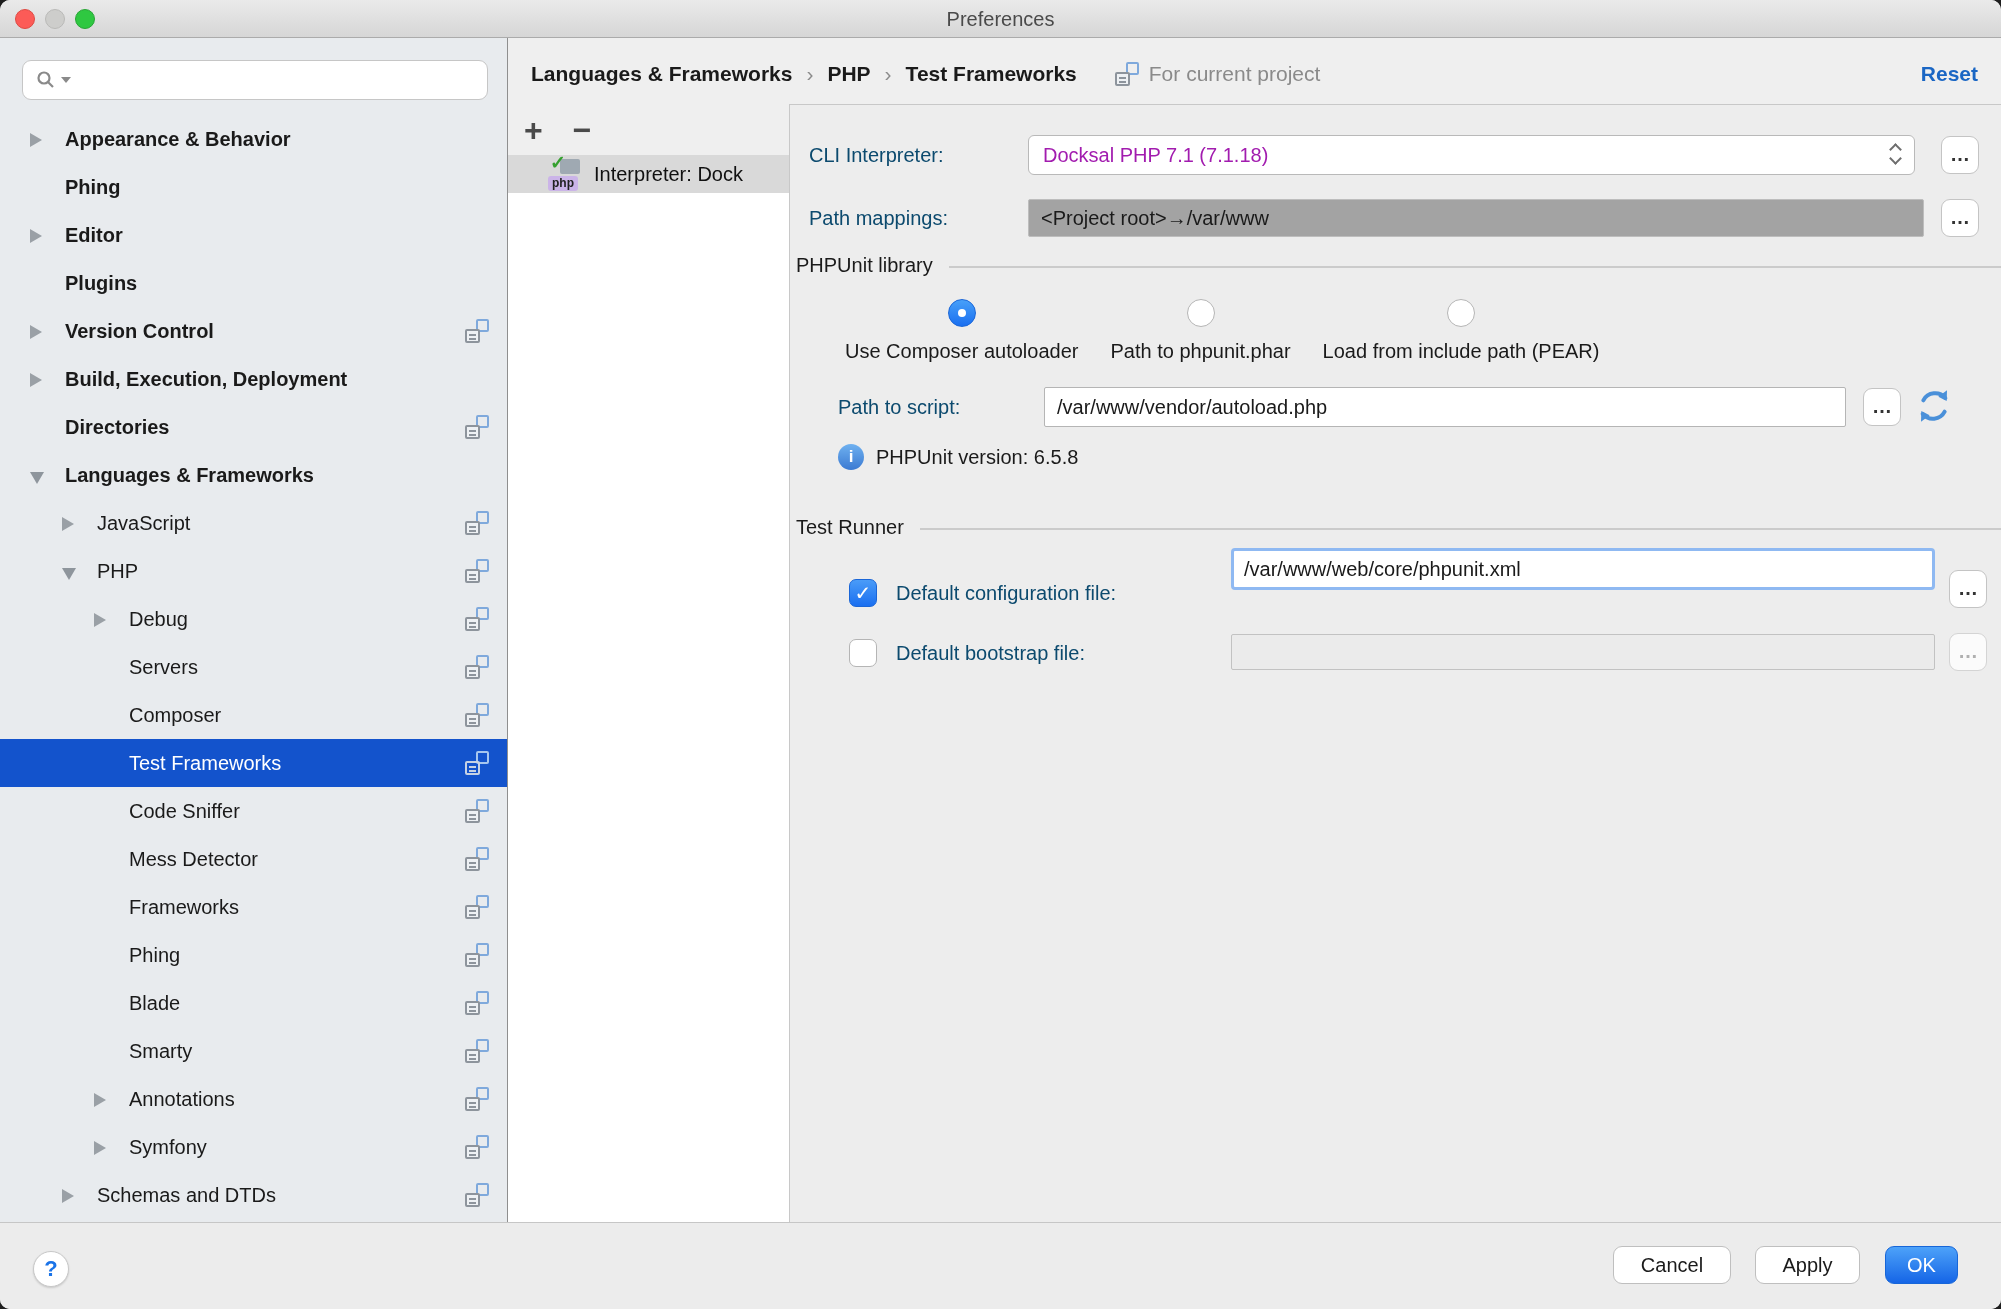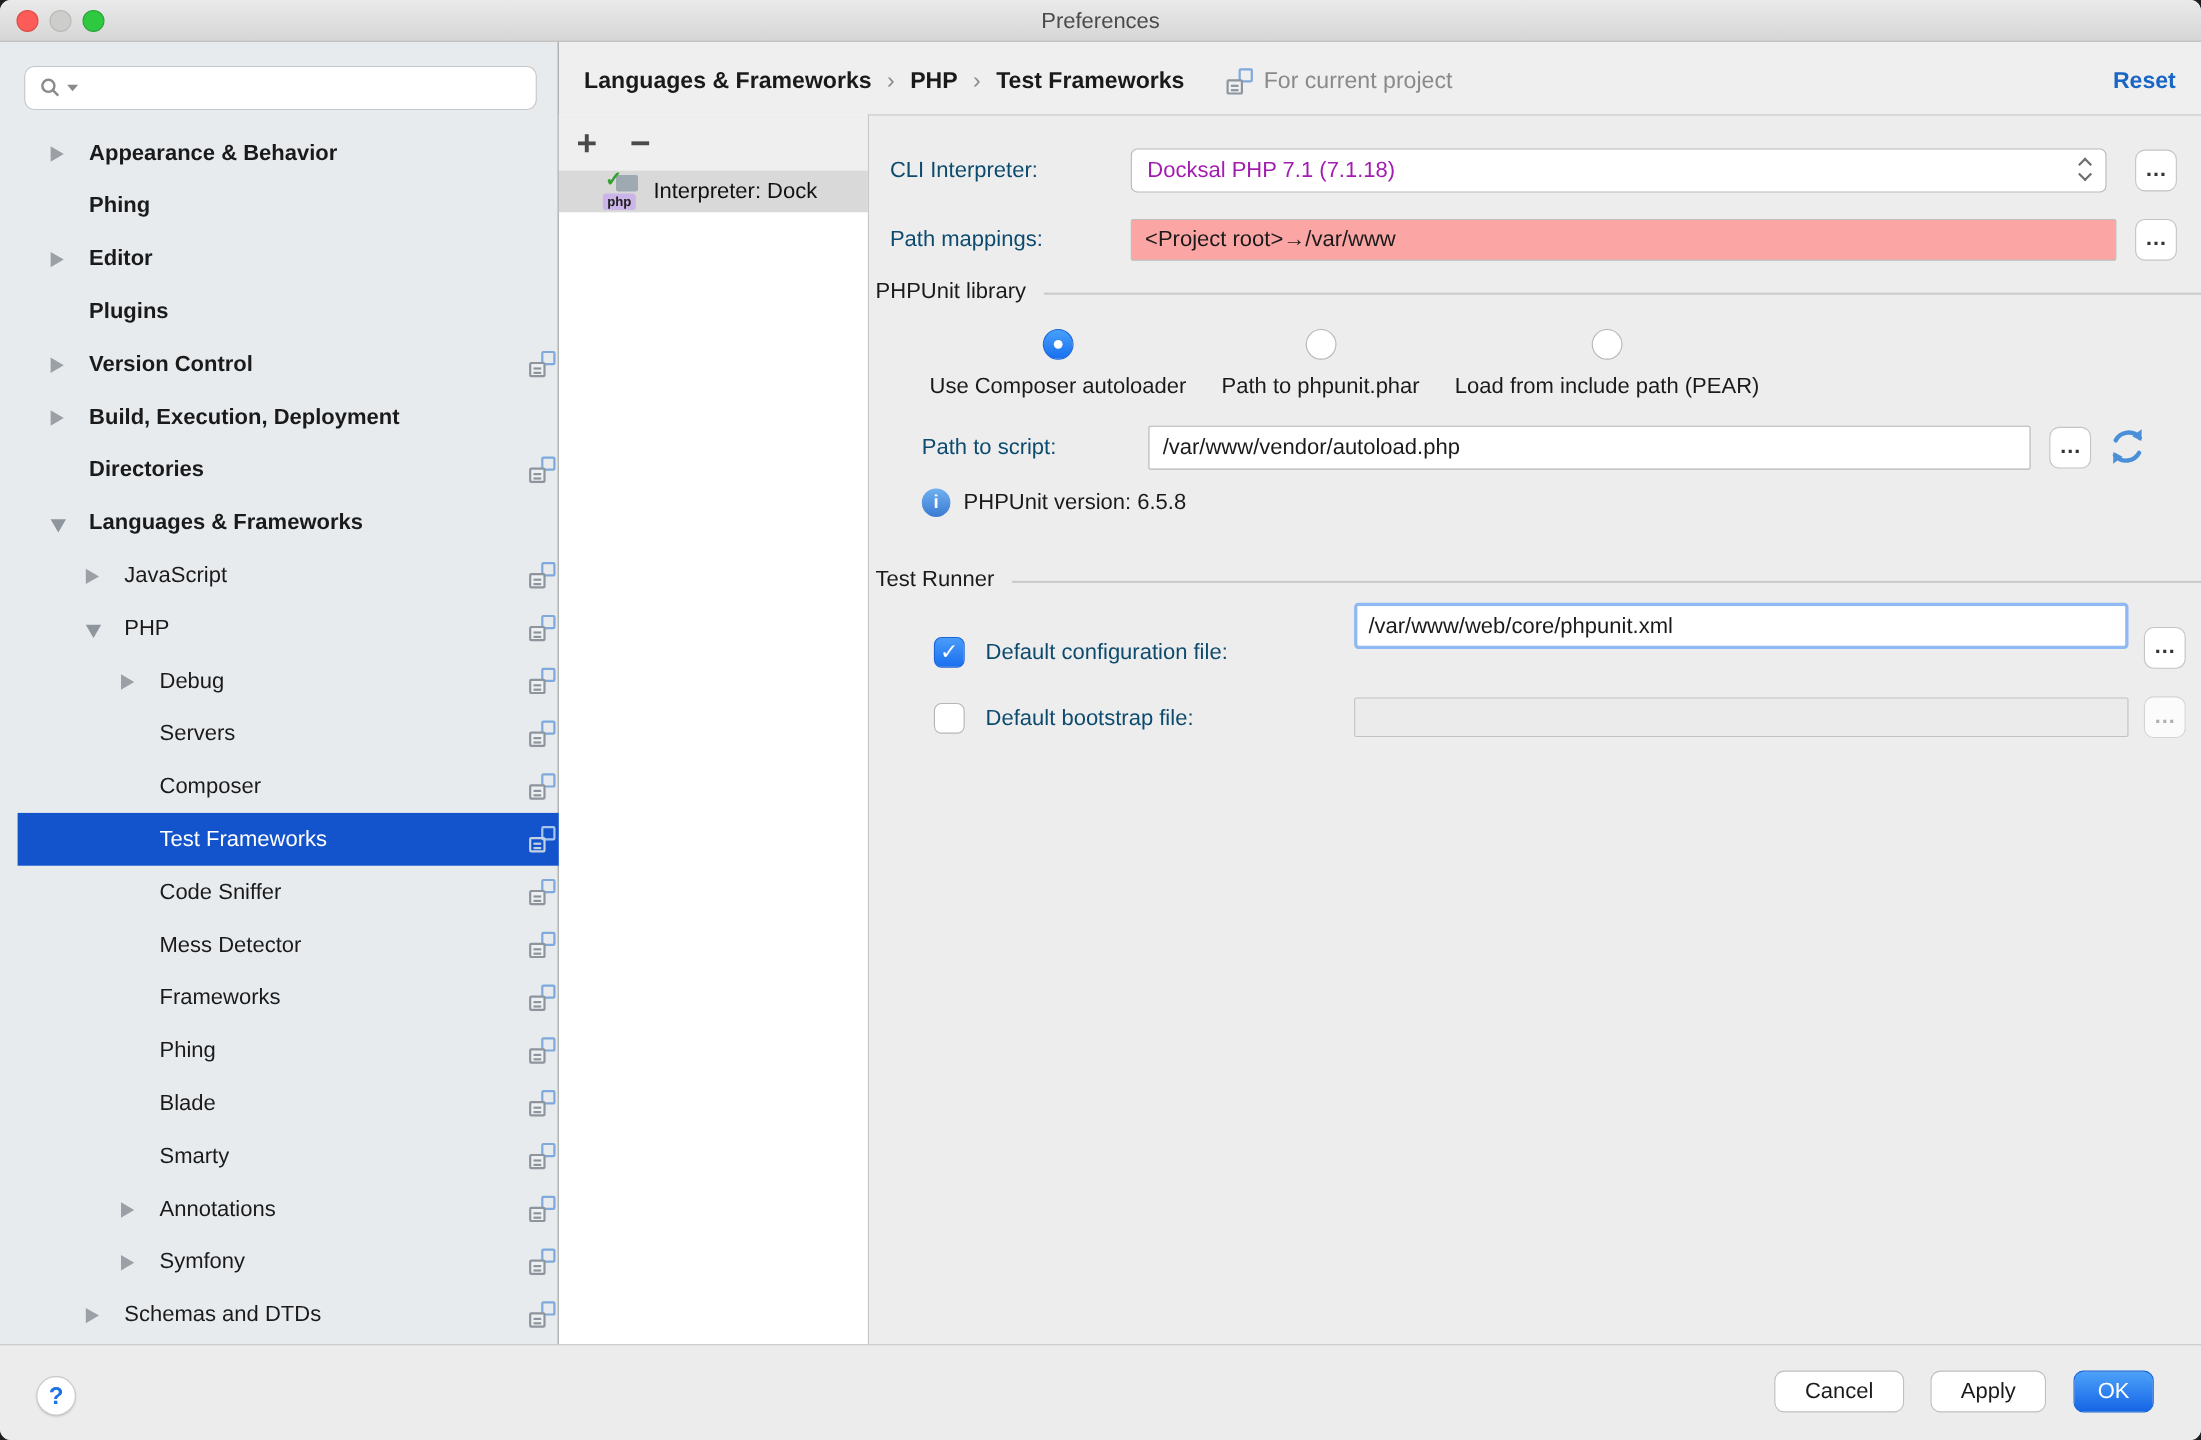--- a/index.html
+++ b/index.html
@@ -15,21 +15,21 @@
   .light.red{left:15px;background:#fc5b57;border:1px solid #dd4a43;}
   .light.gray{left:45px;background:#cdcdcb;border:1px solid #b9b9b7;}
   .light.green{left:75px;background:#2fc841;border:1px solid #28a536;}
 
   
   .sidebar{position:absolute;left:0;top:38px;width:508px;height:1184px;background:#e8ebee;
     border-right:1px solid #8f8f8f;}
   .searchbox{position:absolute;left:22px;top:22px;width:466px;height:40px;background:#fff;
     border:1px solid #c6c6c6;border-radius:9px;display:flex;align-items:center;padding-left:12px;gap:4px;}
   .searchbox input{border:none;outline:none;flex:1;height:30px;font-size:19px;background:transparent;}
-  .tree{position:absolute;left:16px;top:77px;width:100%;}
+  .tree{position:absolute;left:0;top:77px;width:100%;}
   .trow{position:relative;height:48px;line-height:48px;font-size:20px;color:#1a1a1a;white-space:nowrap;}
   .trow .lbl{position:absolute;top:0;}
   .trow.b .lbl{font-weight:bold;}
   .trow.l1 .lbl{left:65px;}  .trow.l1 .arr{left:30px;}
   .trow.l2 .lbl{left:97px;}  .trow.l2 .arr{left:62px;}
   .trow.l3 .lbl{left:129px;} .trow.l3 .arr{left:94px;}
   .arr{position:absolute;top:18px;width:0;height:0;}
   .arr.right{border-left:12px solid #9aa0a6;border-top:7px solid transparent;border-bottom:7px solid transparent;}
   .arr.down{top:21px;border-top:12px solid #8e959c;border-left:7px solid transparent;border-right:7px solid transparent;}
   .trow.sel{background:#1353cc;}
@@ -71,21 +71,21 @@
   .combo{position:absolute;left:238px;top:30px;width:887px;height:40px;background:#fff;
     border:1px solid #b9b9b9;border-radius:6px;}
   .combo .val{position:absolute;left:14px;top:0;height:44px;line-height:38px;font-size:20px;color:#a21caf;}
   .spin{position:absolute;right:10px;top:6px;width:16px;height:26px;}
   .chev{position:absolute;left:3px;width:9px;height:9px;border-left:2px solid #6e6e6e;border-top:2px solid #6e6e6e;}
   .chev.up{top:3px;transform:rotate(45deg);}
   .chev.dn{top:12px;transform:rotate(225deg);}
   .browse{position:absolute;width:38px;height:38px;background:#fff;border:1px solid #c4c4c4;border-radius:9px;
     text-align:center;line-height:34px;font-size:20px;font-weight:bold;color:#333;cursor:pointer;}
   .browse.dis{color:#b0b0b0;background:#fbfbfb;border-color:#d4d4d4;}
-  .rofield{position:absolute;left:238px;top:94px;width:896px;height:38px;background:#fca5a5;
+  .rofield{position:absolute;left:238px;top:94px;width:896px;height:38px;background:#a3a3a3;
     border:1px solid #bdbdbd;border-radius:2px;line-height:36px;padding-left:12px;font-size:20px;color:#1a1a1a;}
   .sect{position:absolute;left:6px;right:0;height:28px;display:flex;align-items:center;}
   .sect .st{font-size:20px;color:#1a1a1a;flex:none;}
   .sect .ln{flex:1;border-top:2px solid #cbcbcb;margin-left:16px;position:relative;top:2px;}
   .radios{position:absolute;left:55px;top:206px;height:40px;display:flex;align-items:center;}
   .ritem{display:flex;align-items:center;gap:13px;margin-right:32px;flex-direction:column;}
   .radio{width:28px;height:28px;border-radius:50%;background:#fff;border:1px solid #b5b5b5;flex:none;position:relative;}
   .radio.on{background:linear-gradient(#47a0f9,#1a6ff0);border:1px solid #1a66d8;}
   .radio.on:after{content:"";position:absolute;left:9px;top:9px;width:8px;height:8px;border-radius:50%;background:#fff;}
   .rlab{font-size:20px;color:#1a1a1a;white-space:nowrap;}

